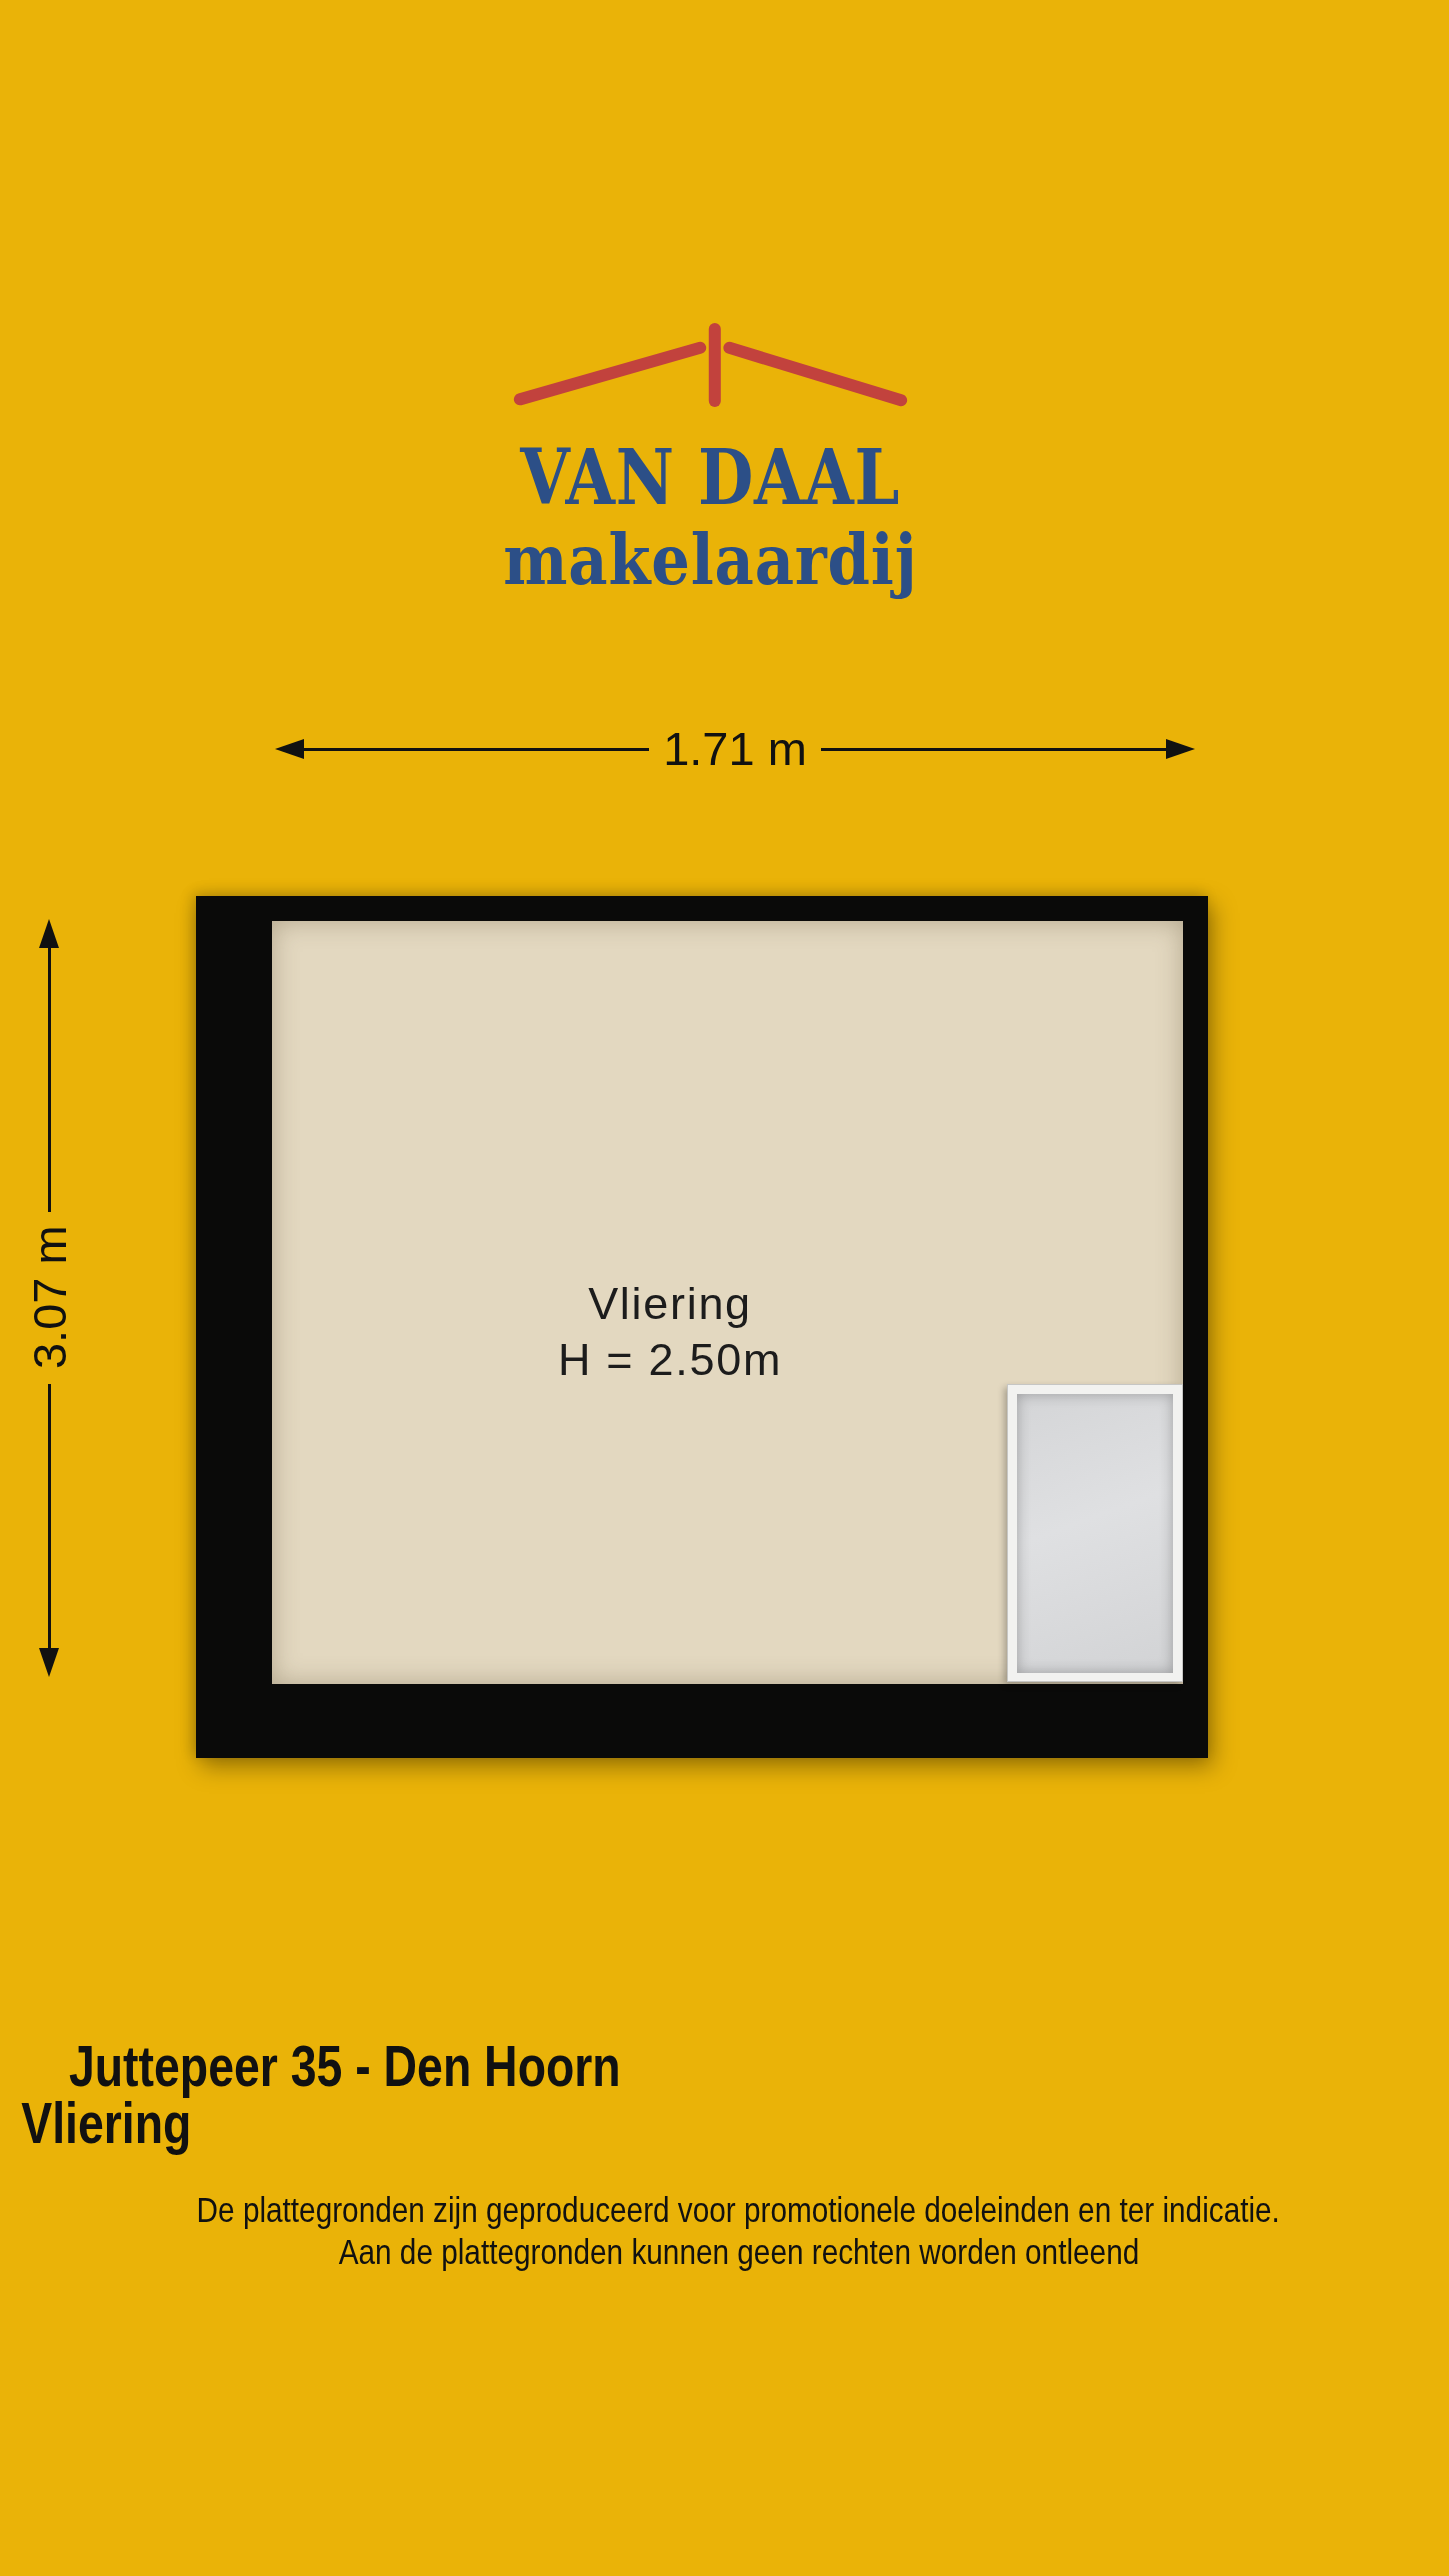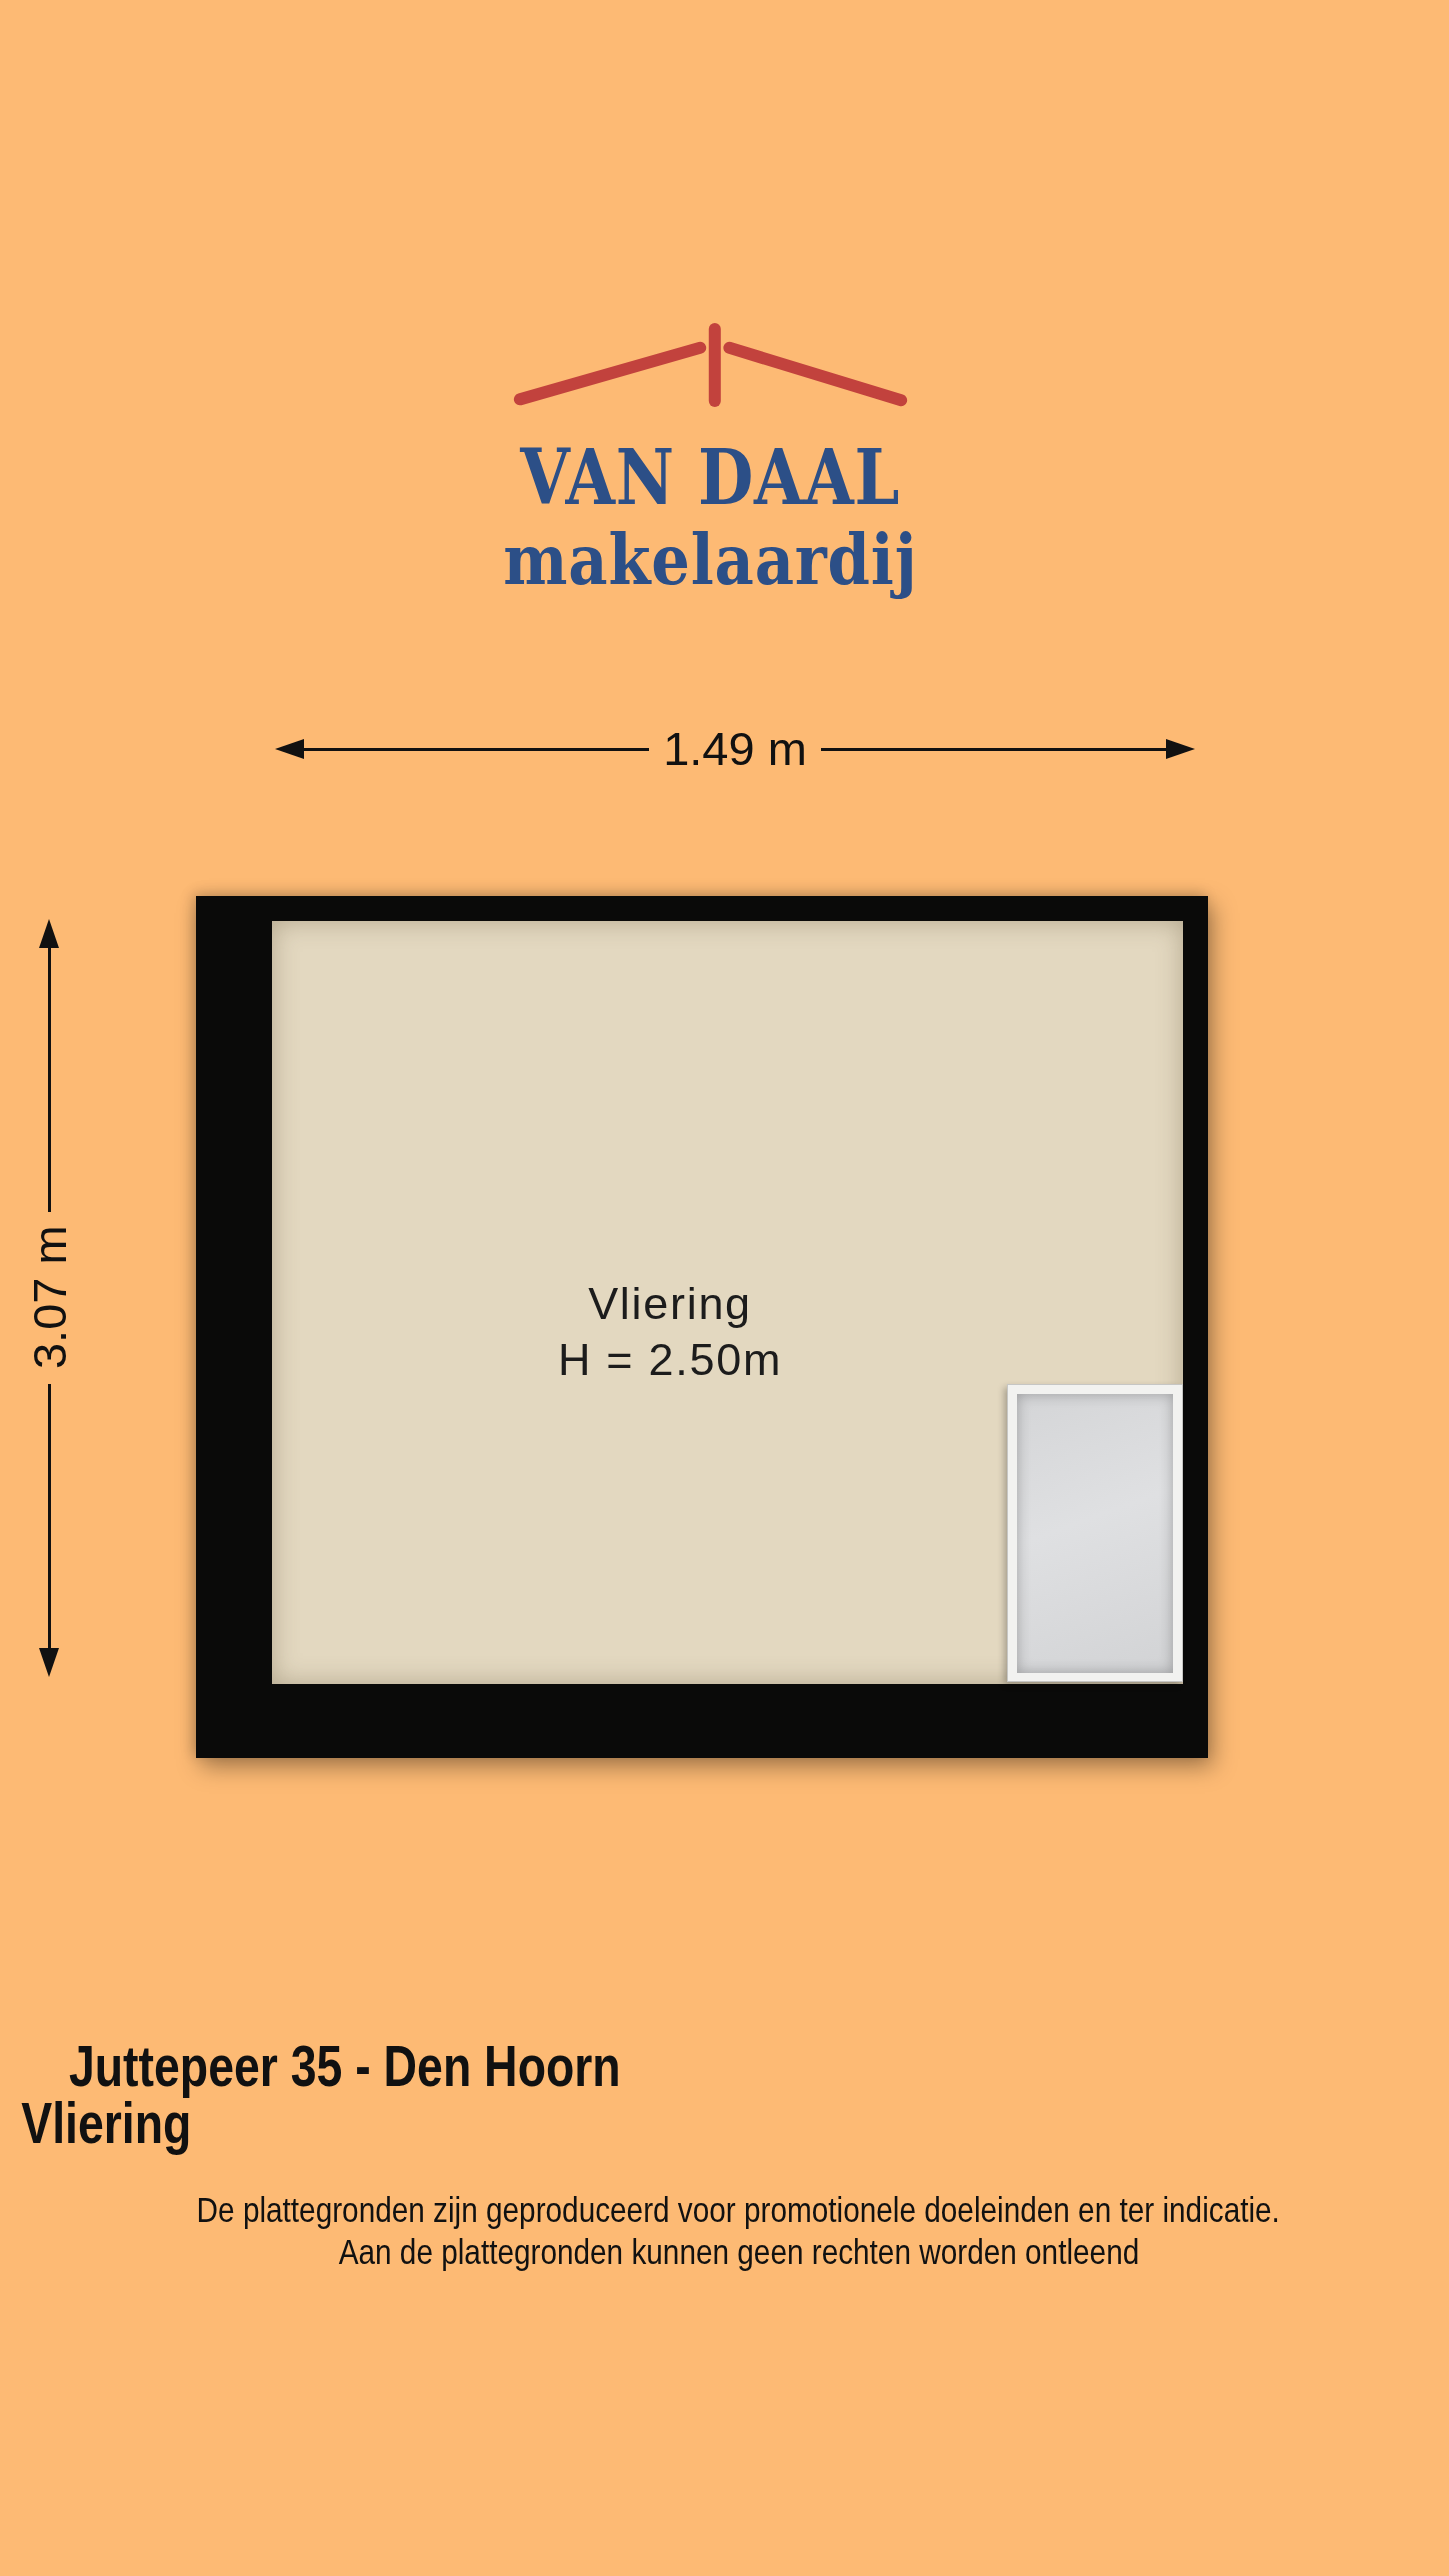--- a/index.html
+++ b/index.html
@@ -1,17 +1,17 @@
 <!DOCTYPE html>
 <html style="--accent_blue: #2c4f87; --roof_red: #c2423d; --wall_color: #0a0a09; --floor_color: #e3d8c0; --hatch_frame: #f2f2f0; --hatch_fill: #d8d9db; --dim_color: #111111;font-size:13.7px"><head>
 <meta charset="utf-8">
 <style>
   html,body{margin:0;padding:0;background:#ffffff;}
   .page{
-    position:relative;width:1449px;height:2576px;background:#fdba74;overflow:hidden;
+    position:relative;width:1449px;height:2576px;background:#eab308;overflow:hidden;
     font-family:"Liberation Sans", sans-serif;color:#111;
   }
   
   .logo-roof{position:absolute;top:322px;left:0;width:1420px;text-align:center;}
   .logo-roof svg{display:inline-block;}
   .brand1{position:absolute;top:440px;left:0;width:1420px;text-align:center;white-space:nowrap;}
   .brand1 span{
     display:inline-block;transform:scaleX(0.84);
     font-family:"DejaVu Serif", serif;font-weight:bold;font-size:76px;line-height:1;
     color:var(--accent_blue,#2c4f87);letter-spacing:0.9px;
@@ -83,21 +83,21 @@
   <div class="brand1">
     <span>VAN DAAL</span>
   </div>
   <div class="brand2">
     <span>makelaardij</span>
   </div>
 
   <div class="hdim">
     <div class="harrow-l"></div>
     <div class="hseg"></div>
-    <div class="hdim-label">1.49 m</div>
+    <div class="hdim-label">1.71 m</div>
     <div class="hseg"></div>
     <div class="harrow-r"></div>
   </div>
 
   <div class="vdim">
     <div class="varrow-u"></div>
     <div class="vseg"></div>
     <div class="vdim-label">3.07 m</div>
     <div class="vseg"></div>
     <div class="varrow-d"></div>

